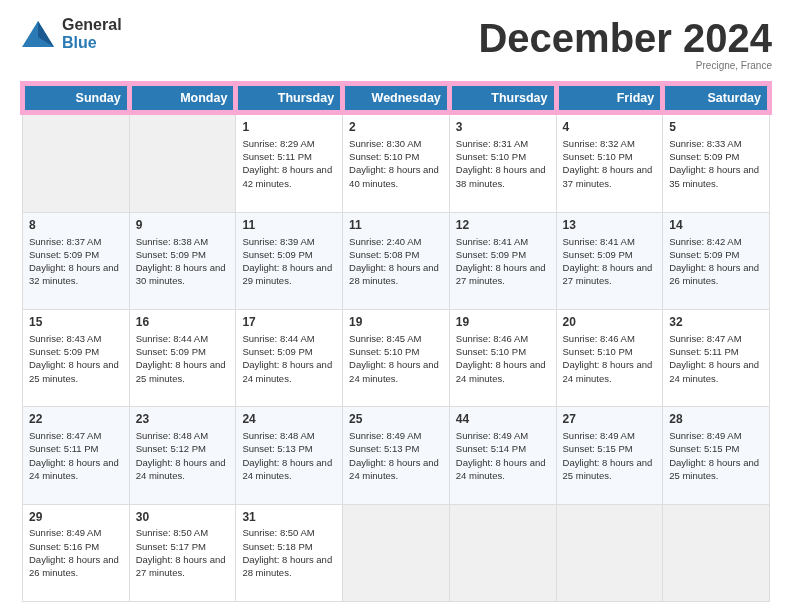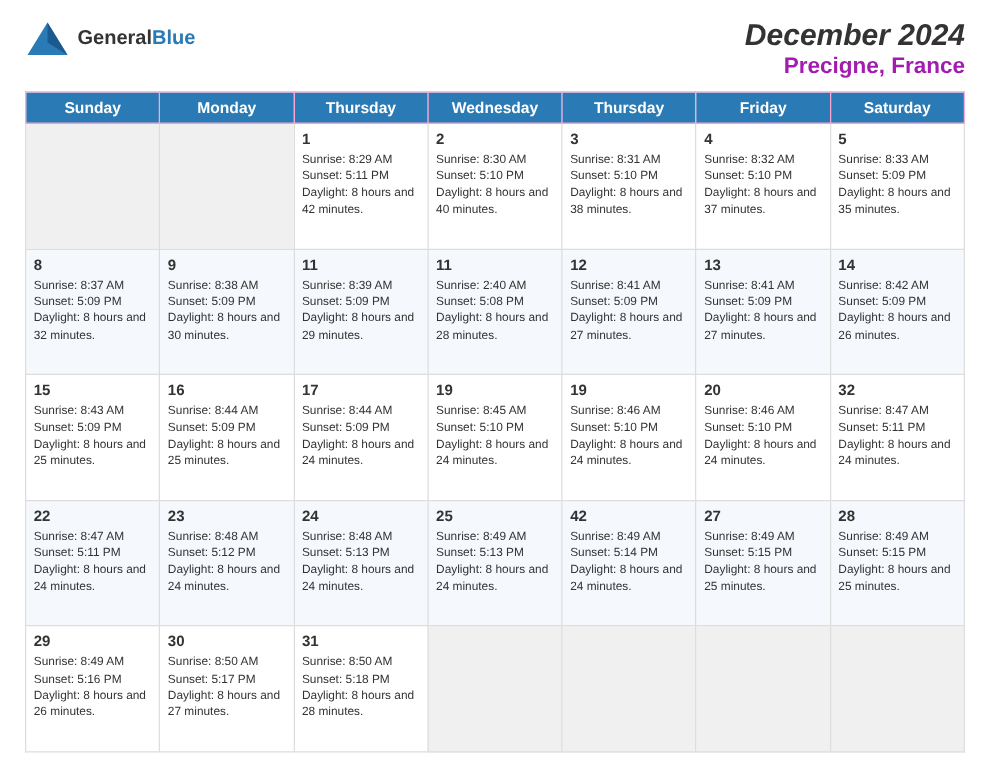--- a/index.html
+++ b/index.html
@@ -23,66 +23,64 @@
       align-items: flex-start;
       margin-bottom: 10px;
     }
     .logo {
       display: flex;
       align-items: center;
       gap: 6px;
     }
     .logo-text {
       display: flex;
-      flex-direction: row;
+      flex-direction: column;
       line-height: 1.1;
     }
     .logo-general {
       font-size: 16px;
       font-weight: bold;
       color: #333;
     }
     .logo-blue {
       font-size: 16px;
       font-weight: bold;
       color: #2a7ab5;
     }
     .logo-icon {
       width: 36px;
       height: 30px;
     }
     .title-block {
       text-align: right;
     }
     .month-title {
-      font-size: 24px;
+      font-size: 40px;
       font-weight: bold;
       color: #333;
       line-height: 1.1;
-      font-style: italic;
     }
     .location {
-      font-size: 18px;
-      color: #a21caf;
-      font-weight: bold;
+      font-size: 10px;
+      color: #737373;
     }
     .calendar {
       width: 100%;
       border-collapse: collapse;
       flex: 1;
       table-layout: fixed;
     }
     .calendar thead th {
       background: #2a7ab5;
       color: #fff;
       font-size: 12.5px;
       font-weight: bold;
       padding: 5px 6px;
-      text-align: center;
-      border: 1px solid #f9a8d4;
+      text-align: right;
+      border: 5px solid #f9a8d4;
     }
     .calendar tbody td {
       vertical-align: top;
       font-size: 9.5px;
       color: #333;
       padding: 4px 6px;
       border: 1px solid #ddd;
       background: #fff;
       line-height: 1.4;
     }
@@ -158,21 +156,21 @@
           <td><span class="day-num">19</span><span>Sunrise: 8:45 AM</span><br><span>Sunset: 5:10 PM</span><br><span>Daylight: 8 hours and 24 minutes.</span></td>
           <td><span class="day-num">19</span><span>Sunrise: 8:46 AM</span><br><span>Sunset: 5:10 PM</span><br><span>Daylight: 8 hours and 24 minutes.</span></td>
           <td><span class="day-num">20</span><span>Sunrise: 8:46 AM</span><br><span>Sunset: 5:10 PM</span><br><span>Daylight: 8 hours and 24 minutes.</span></td>
           <td><span class="day-num">32</span><span>Sunrise: 8:47 AM</span><br><span>Sunset: 5:11 PM</span><br><span>Daylight: 8 hours and 24 minutes.</span></td>
         </tr>
         <tr>
           <td><span class="day-num">22</span><span>Sunrise: 8:47 AM</span><br><span>Sunset: 5:11 PM</span><br><span>Daylight: 8 hours and 24 minutes.</span></td>
           <td><span class="day-num">23</span><span>Sunrise: 8:48 AM</span><br><span>Sunset: 5:12 PM</span><br><span>Daylight: 8 hours and 24 minutes.</span></td>
           <td><span class="day-num">24</span><span>Sunrise: 8:48 AM</span><br><span>Sunset: 5:13 PM</span><br><span>Daylight: 8 hours and 24 minutes.</span></td>
           <td><span class="day-num">25</span><span>Sunrise: 8:49 AM</span><br><span>Sunset: 5:13 PM</span><br><span>Daylight: 8 hours and 24 minutes.</span></td>
-          <td><span class="day-num">42</span><span>Sunrise: 8:49 AM</span><br><span>Sunset: 5:14 PM</span><br><span>Daylight: 8 hours and 24 minutes.</span></td>
+          <td><span class="day-num">44</span><span>Sunrise: 8:49 AM</span><br><span>Sunset: 5:14 PM</span><br><span>Daylight: 8 hours and 24 minutes.</span></td>
           <td><span class="day-num">27</span><span>Sunrise: 8:49 AM</span><br><span>Sunset: 5:15 PM</span><br><span>Daylight: 8 hours and 25 minutes.</span></td>
           <td><span class="day-num">28</span><span>Sunrise: 8:49 AM</span><br><span>Sunset: 5:15 PM</span><br><span>Daylight: 8 hours and 25 minutes.</span></td>
         </tr>
         <tr>
           <td><span class="day-num">29</span><span>Sunrise: 8:49 AM</span><br><span>Sunset: 5:16 PM</span><br><span>Daylight: 8 hours and 26 minutes.</span></td>
           <td><span class="day-num">30</span><span>Sunrise: 8:50 AM</span><br><span>Sunset: 5:17 PM</span><br><span>Daylight: 8 hours and 27 minutes.</span></td>
           <td><span class="day-num">31</span><span>Sunrise: 8:50 AM</span><br><span>Sunset: 5:18 PM</span><br><span>Daylight: 8 hours and 28 minutes.</span></td>
           <td class="cell-empty"></td>
           <td class="cell-empty"></td>
           <td class="cell-empty"></td>

